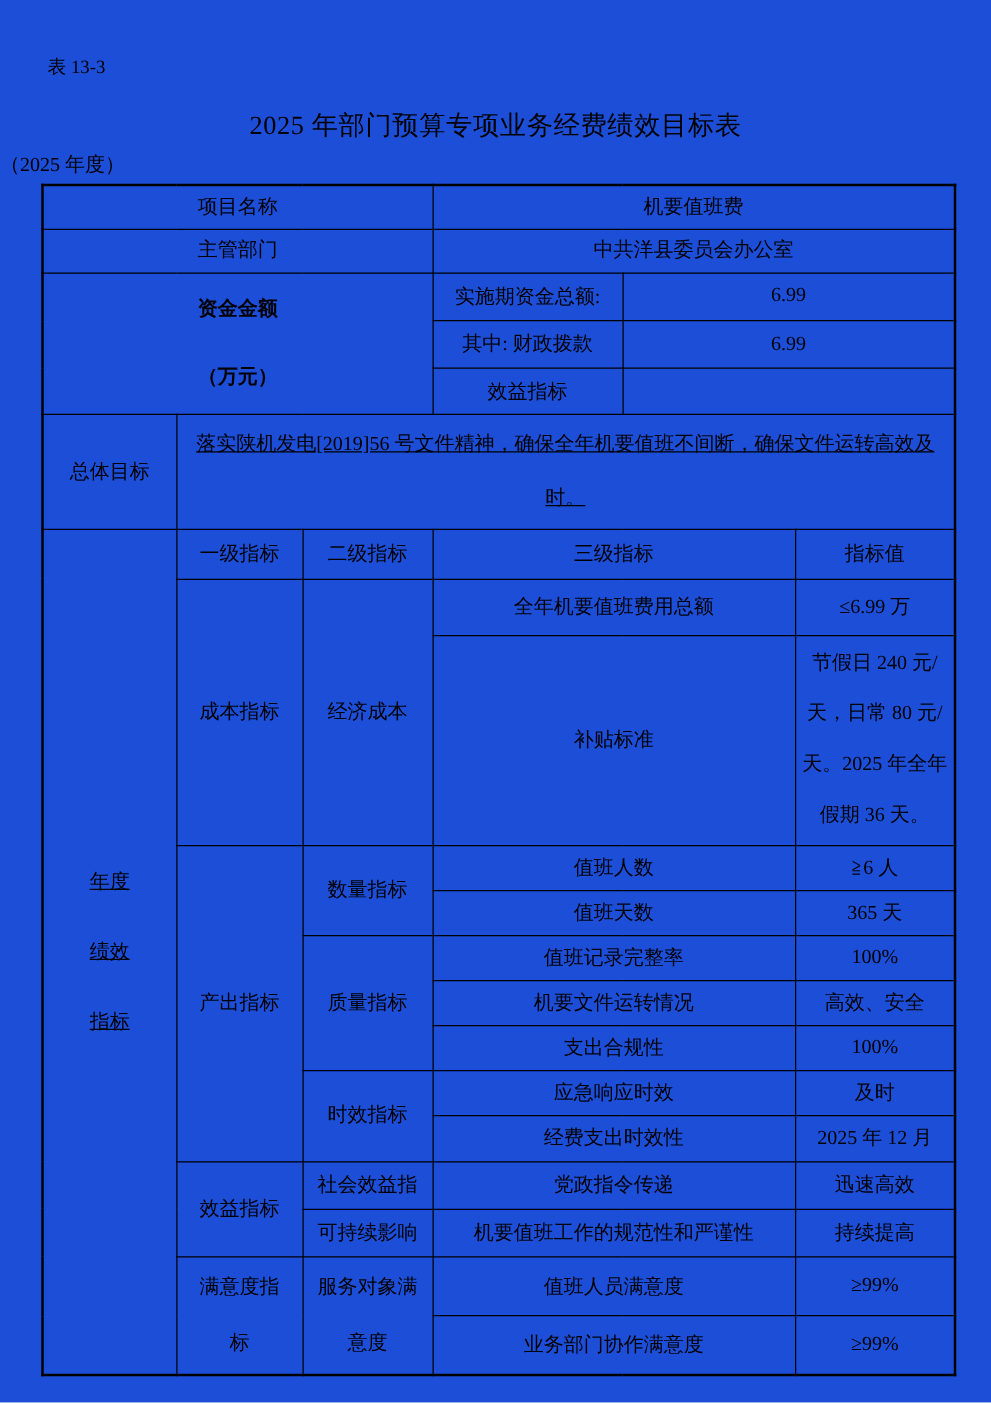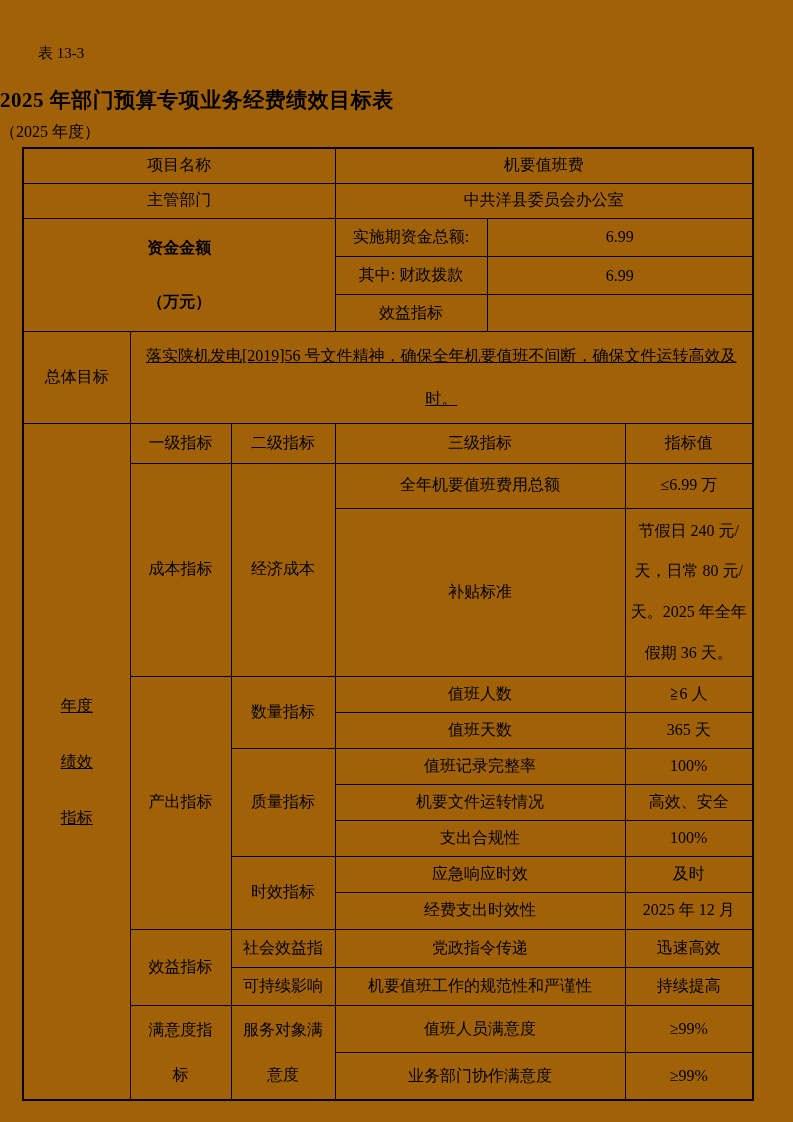--- a/index.html
+++ b/index.html
@@ -3,38 +3,38 @@
 <meta charset="utf-8">
 <style>
   * { margin: 0; padding: 0; box-sizing: border-box; }
   html, body { background: #ffffff; }
   body {
     width: 793px; height: 1122px;
     font-family: "Liberation Serif", "DejaVu Serif", serif;
     color: #000;
     position: relative;
   }
-  .page { position: absolute; inset: 0; background: #a16207; }
+  .page { position: absolute; inset: 0; background: #1d4ed8; }
 
   .form-code {
     position: absolute; left: 38px; top: 44px;
     font-size: 15px;
   }
   .doc-title {
     position: absolute; left: 0; top: 86px; width: 100%;
-    font-size: 21px; font-weight: bold;
+    text-align: center; font-size: 21px; font-weight: normal;
     letter-spacing: 0.5px;
   }
   .doc-subtitle {
     position: absolute; left: 0; top: 122px; width: 100%;
     text-align: left; font-size: 16px;
   }
 
   table.main {
-    position: absolute; left: 22px; top: 147px;
+    position: absolute; left: 33px; top: 147px;
     width: 730px;
     border-collapse: collapse;
     table-layout: fixed;
     font-size: 16px;
   }
   table.main td {
     border: 1px solid #000;
     text-align: center;
     vertical-align: middle;
     padding: 2px 5px;

